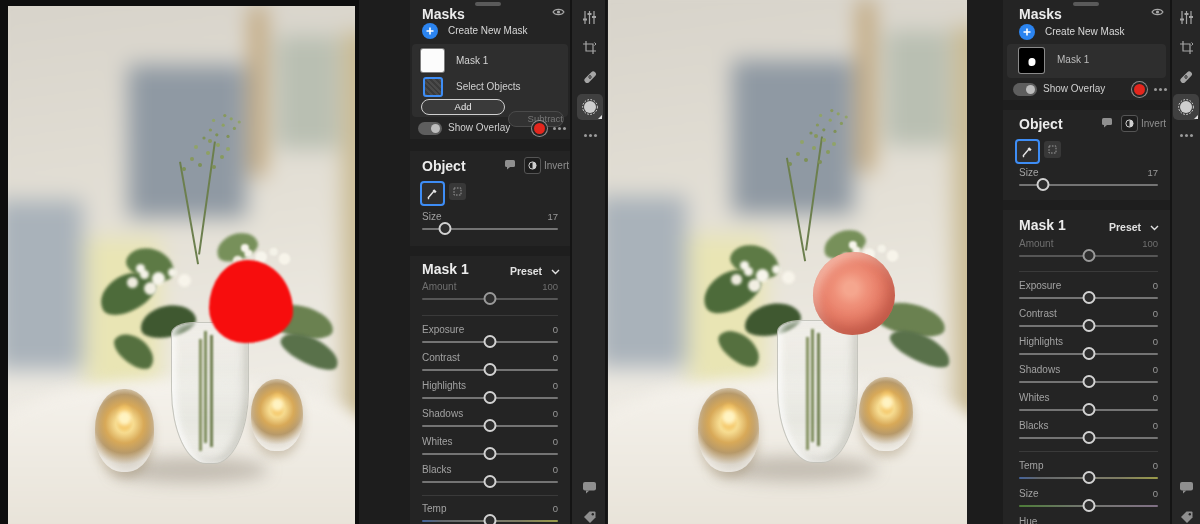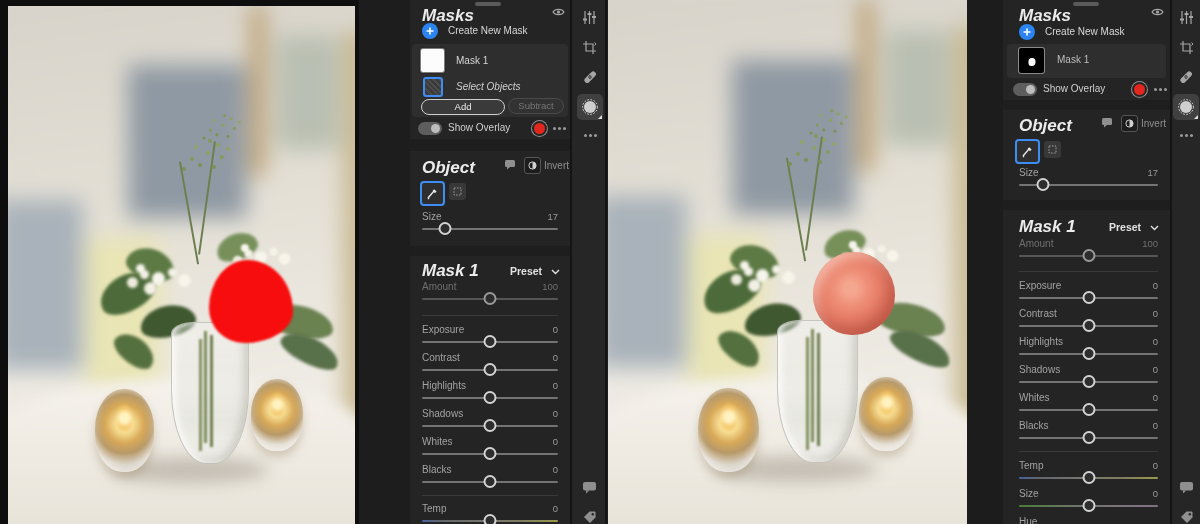--- a/index.html
+++ b/index.html
@@ -54,21 +54,21 @@
   .mask-blob{position:absolute;background:#f70d0d;filter:blur(1.2px);
     border-radius:46% 54% 58% 42%/58% 62% 38% 42%;}
   .rose{position:absolute;border-radius:50% 50% 52% 48%/52% 52% 48% 48%;
     background:radial-gradient(circle at 46% 44%,#f5a68e 0 10%,#ef9079 26%,#e87f69 46%,#df725e 68%,#d46a58 100%);
     box-shadow:inset -6px -8px 14px rgba(170,70,55,.55),inset 5px 6px 10px rgba(255,220,205,.6);
     filter:blur(.6px);}
 
   
   .panel{position:absolute;top:0;height:524px;background:#242424;color:#b5b5b5;}
   .handle{position:absolute;top:2px;width:26px;height:4px;border-radius:2px;background:#5a5a5a;}
-  .hdr{font-size:17px;font-weight:bold;color:#ececec;font-style:italic;}
+  .hdr{font-size:14px;font-weight:bold;color:#ececec;}
   .lblrow{font-size:10px;color:#a2a2a2;}
   .card{position:absolute;background:#2e2e2e;border-radius:4px;}
   .thumb-white{background:#fcfcfc;box-shadow:0 0 0 1px #7d7d7d,0 0 0 2px #2a2a2a;border-radius:2px;}
   .thumb-black{background:#000;box-shadow:0 0 0 1px #8a8a8a;border-radius:2px;position:relative;}
   .thumb-black::after{content:"";position:absolute;left:50%;top:55%;width:7px;height:8px;
     transform:translate(-50%,-50%);background:#fff;border-radius:50% 50% 60% 40%;}
   .thumb-obj{background:
       repeating-linear-gradient(45deg,#4a4a4a 0 2px,#3a3a3a 2px 4px);
     border:2px solid #3e8df5;border-radius:3px;}
   .pill{position:absolute;height:14px;border-radius:8px;font-size:9.5px;line-height:14px;
@@ -165,25 +165,25 @@
             <path d="M8 4.5v7M4.5 8h7" stroke="#fff" stroke-width="1.6"></path>
           </svg>
       </div>
       <span class="abs lblrow" style="left:26px;top:2px;color:#d8d8d8;">Create New Mask</span>
     </div>
 
     <div class="card" style="left:2px;top:44px;width:156px;height:73px;">
       <div class="abs thumb-white" style="left:9px;top:5px;width:23px;height:23px;"></div>
       <span class="abs lblrow" style="left:44px;top:11px;color:#d5d5d5;">Mask 1</span>
       <div class="abs thumb-obj" style="left:11px;top:33px;width:16px;height:16px;"></div>
-      <span class="abs lblrow" style="left:44px;top:37px;font-style:italic;color:#d0d0d0;">Select Objects</span>
+      <span class="abs lblrow" style="left:44px;top:37px;color:#d0d0d0;">Select Objects</span>
       <div class="pill" style="left:9px;top:55px;width:82px;">
         <span>Add</span>
       </div>
-      <div class="pill dis" style="left:96px;top:54px;width:54px;">
+      <div class="pill dis" style="left:96px;top:67px;width:54px;text-align:right;">
         <span>Subtract</span>
       </div>
     </div>
 
     <div class="abs" style="left:0;top:121px;width:160px;height:16px;">
       <div class="toggle" style="left:8px;top:1px;">
           <div class="knob"></div>
         </div>
       <span class="abs lblrow" style="left:38px;top:1px;color:#cfcfcf;">Show Overlay</span>
       <div class="reddot" style="left:124px;top:2px;"></div>

